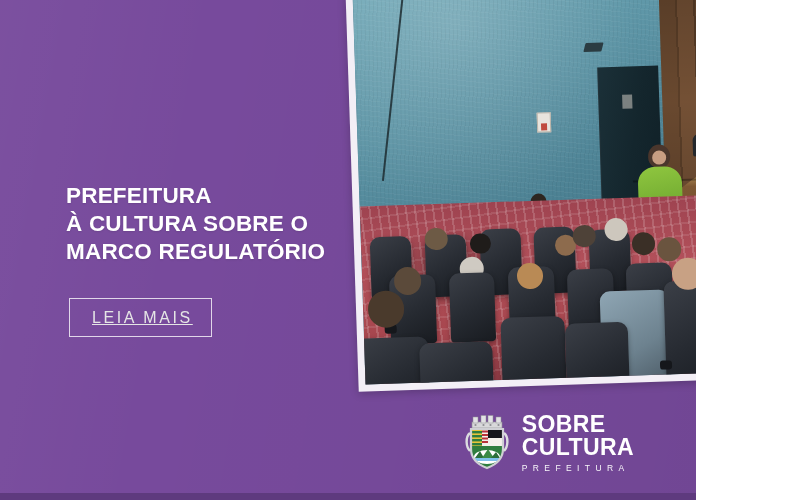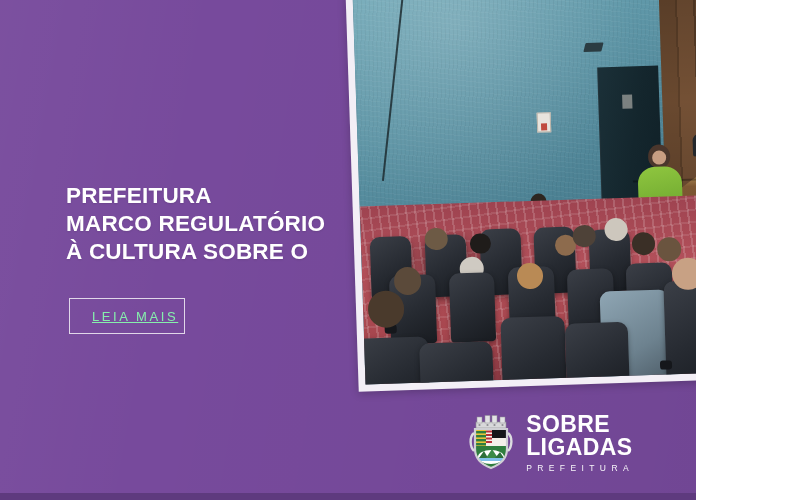--- a/index.html
+++ b/index.html
@@ -339,24 +339,24 @@
     text-transform: uppercase;
     z-index: 6;
     text-shadow: 0 1px 2px rgba(0,0,0,0.10);
   }
   .headline .ln { display: block; white-space: nowrap; }
 
   .cta {
     position: absolute;
     left: 69px;
     top: 298px;
-    padding: 11px 6px 10px 22px;
+    padding: 11px 18px 10px 22px;
     border: 1px solid rgba(255,255,255,0.78);
-    color: #86efac;
-    font-size: 13px;
+    color: #e5e5e5;
+    font-size: 16px;
     font-weight: 400;
     letter-spacing: 2.6px;
     line-height: 1;
     background: transparent;
     cursor: pointer;
     z-index: 6;
     text-transform: uppercase;
   }
 
   
@@ -533,22 +533,22 @@
         <span class="body" style="background:#25b0bd;"></span>
       </div>
 
       <div class="seat" style="left:-2%; top:88%; width:16%; height:20%;"></div>
       <div class="seat" style="left:12%; top:90%; width:16%; height:18%;"></div>
     </div>
   </div>
 
   <h1 class="headline">
     <span class="ln">PREFEITURA</span>
+    <span class="ln">À CULTURA SOBRE O</span>
     <span class="ln">MARCO REGULATÓRIO</span>
-    <span class="ln">À CULTURA SOBRE O</span>
   </h1>
 
   <a class="cta" href="#">LEIA MAIS</a>
 
   <div class="logo">
     <svg class="crest" viewBox="0 0 48 58">
 
       <g>
         <rect x="9" y="9" width="30" height="6" fill="#d8d8da"></rect>
         <rect x="9" y="9" width="30" height="6" fill="none" stroke="#8f8f94" stroke-width="0.6"></rect>
@@ -590,19 +590,19 @@
         <path d="M28 45 L33 39 L37 45 Z" fill="#2c6f3a"></path>
         <rect x="11" y="45" width="26" height="3" fill="#7fc0ea"></rect>
       </g>
       <path d="M8 16 H40 V36 C40 46 32 52 24 55 C16 52 8 46 8 36 Z" fill="none" stroke="#cfcfd4" stroke-width="2.2"></path>
 
       <path d="M7 20 C2 24 3 34 7 38" fill="none" stroke="#dcdce0" stroke-width="2.4"></path>
       <path d="M41 20 C46 24 45 34 41 38" fill="none" stroke="#dcdce0" stroke-width="2.4"></path>
     </svg>
     <div class="logo-text">
       <span class="l-nova">SOBRE</span>
-      <span class="l-friburgo">LIGADAS</span>
+      <span class="l-friburgo">CULTURA</span>
       <span class="l-prefeitura">PREFEITURA</span>
     </div>
   </div>
 
   <div class="bottom-band"></div>
 </div>
 
 </body></html>

